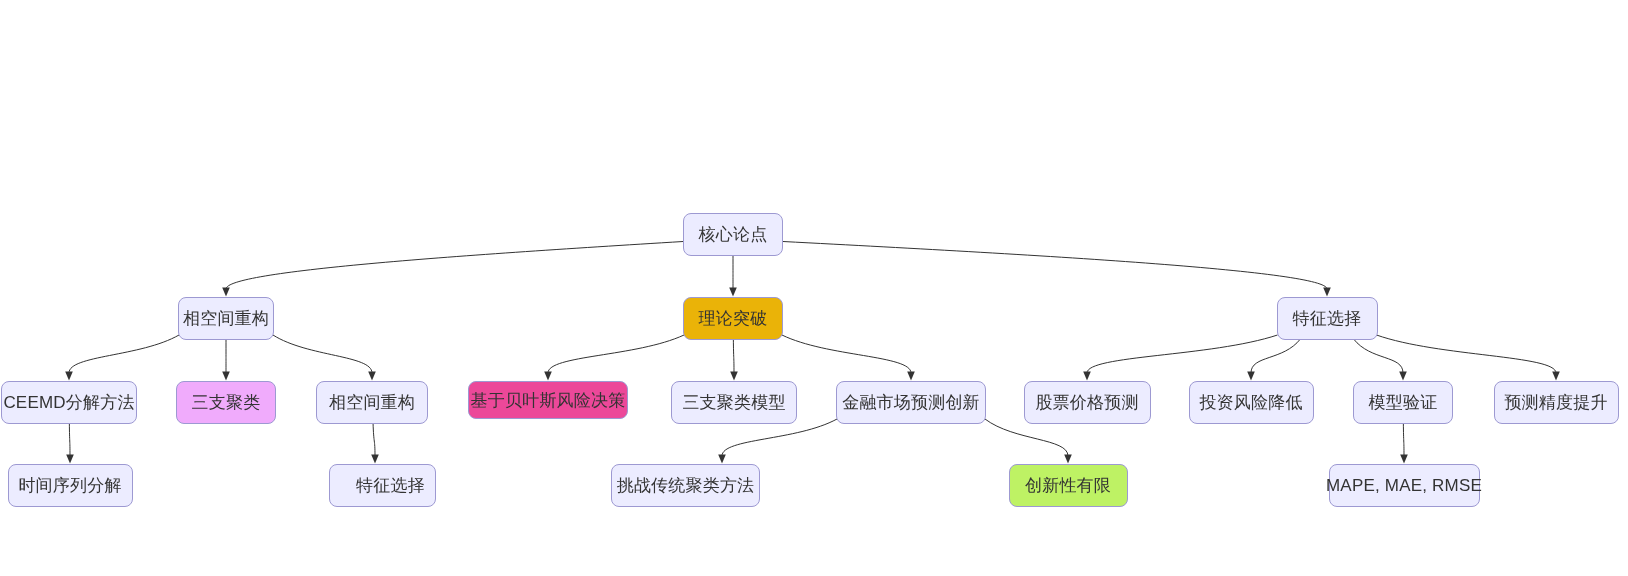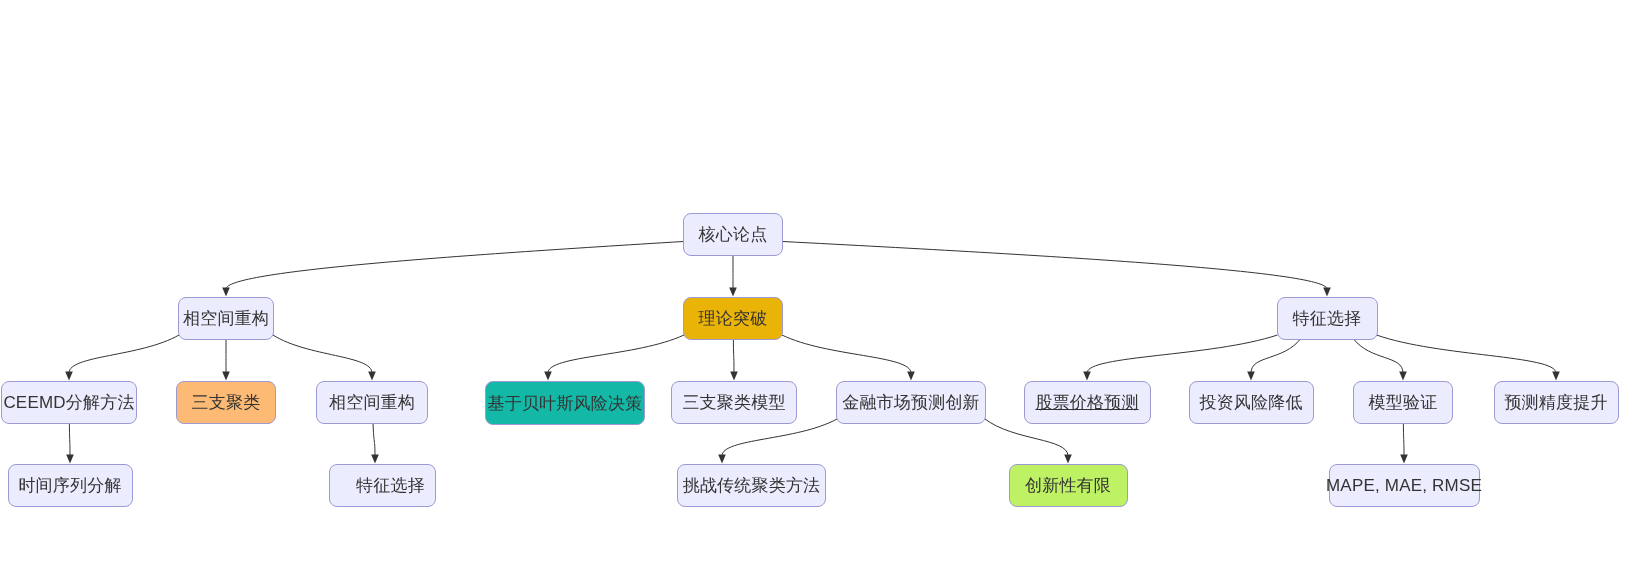--- a/index.html
+++ b/index.html
@@ -72,28 +72,28 @@
       <polygon points="1064.2,454.5 1071.8,454.5 1068,463.5" fill="#333333"></polygon>
       <path d="M 1403.35 423 C 1403.5774999999999 445, 1404 438, 1404 456" fill="none" stroke="#333333" stroke-width="1"></path>
       <polygon points="1400.2,454.5 1407.8,454.5 1404,463.5" fill="#333333"></polygon>
     </svg>
   <div>
       <div class="node" style="left: 683px; top: 213px; width: 100px; height: 43px; background: rgb(236, 236, 255); border-color: rgb(157, 153, 210); color: rgb(51, 51, 51);">核心论点</div>
       <div class="node" style="left: 178px; top: 297px; width: 96px; height: 43px; background: rgb(236, 236, 255); border-color: rgb(157, 153, 210); color: rgb(51, 51, 51);">相空间重构</div>
       <div class="node" style="left: 683px; top: 297px; width: 100px; height: 43px; background: #eab308; border-color: rgb(157, 153, 210); color: rgb(51, 51, 51);">理论突破</div>
       <div class="node" style="left: 1276.5px; top: 297px; width: 101px; height: 43px; background: rgb(236, 236, 255); border-color: rgb(157, 153, 210); color: rgb(51, 51, 51);">特征选择</div>
       <div class="node" style="left: 1px; top: 381px; width: 136px; height: 43px; background: rgb(236, 236, 255); border-color: rgb(157, 153, 210); color: rgb(51, 51, 51);">CEEMD分解方法</div>
-      <div class="node" style="left: 176px; top: 381px; width: 100px; height: 43px; background: #fdba74; border-color: rgb(157, 153, 210); color: rgb(51, 51, 51);">三支聚类</div>
+      <div class="node" style="left: 176px; top: 381px; width: 100px; height: 43px; background: #f0abfc; border-color: rgb(157, 153, 210); color: rgb(51, 51, 51);">三支聚类</div>
       <div class="node" style="left: 316px; top: 381px; width: 112px; height: 43px; background: rgb(236, 236, 255); border-color: rgb(157, 153, 210); color: rgb(51, 51, 51);">相空间重构</div>
-      <div class="node" style="left: 468px; top: 381px; width: 160px; height: 44px; background: #14b8a6; border-color: rgb(157, 153, 210); color: rgb(51, 51, 51); margin-left: 17px;">基于贝叶斯风险决策</div>
+      <div class="node" style="left: 468px; top: 381px; width: 160px; height: 38px; background: #ec4899; border-color: rgb(157, 153, 210); color: rgb(51, 51, 51);">基于贝叶斯风险决策</div>
       <div class="node" style="left: 671px; top: 381px; width: 126px; height: 43px; background: rgb(236, 236, 255); border-color: rgb(157, 153, 210); color: rgb(51, 51, 51);">三支聚类模型</div>
       <div class="node" style="left: 836px; top: 381px; width: 150px; height: 43px; background: rgb(236, 236, 255); border-color: rgb(157, 153, 210); color: rgb(51, 51, 51);">金融市场预测创新</div>
-      <div class="node" style="left: 1023.5px; top: 381px; width: 127px; height: 43px; background: rgb(236, 236, 255); border-color: rgb(157, 153, 210); color: rgb(51, 51, 51); text-decoration: underline;">股票价格预测</div>
+      <div class="node" style="left: 1023.5px; top: 381px; width: 127px; height: 43px; background: rgb(236, 236, 255); border-color: rgb(157, 153, 210); color: rgb(51, 51, 51);">股票价格预测</div>
       <div class="node" style="left: 1188.5px; top: 381px; width: 125px; height: 43px; background: rgb(236, 236, 255); border-color: rgb(157, 153, 210); color: rgb(51, 51, 51);">投资风险降低</div>
       <div class="node" style="left: 1353px; top: 381px; width: 100px; height: 43px; background: rgb(236, 236, 255); border-color: rgb(157, 153, 210); color: rgb(51, 51, 51); text-align: right;">模型验证</div>
       <div class="node" style="left: 1493.5px; top: 381px; width: 125px; height: 43px; background: rgb(236, 236, 255); border-color: rgb(157, 153, 210); color: rgb(51, 51, 51);">预测精度提升</div>
       <div class="node" style="left: 7.5px; top: 464px; width: 125px; height: 43px; background: rgb(236, 236, 255); border-color: rgb(157, 153, 210); color: rgb(51, 51, 51);">时间序列分解</div>
       <div class="node" style="left: 329px; top: 464px; width: 107px; height: 43px; background: rgb(236, 236, 255); border-color: rgb(157, 153, 210); color: rgb(51, 51, 51); padding-left: 16px;">特征选择</div>
-      <div class="node" style="left: 677px; top: 464px; width: 149px; height: 43px; background: rgb(236, 236, 255); border-color: rgb(157, 153, 210); color: rgb(51, 51, 51);">挑战传统聚类方法</div>
+      <div class="node" style="left: 611px; top: 464px; width: 149px; height: 43px; background: rgb(236, 236, 255); border-color: rgb(157, 153, 210); color: rgb(51, 51, 51);">挑战传统聚类方法</div>
       <div class="node" style="left: 1008.5px; top: 464px; width: 119px; height: 43px; background: #bef264; border-color: rgb(157, 153, 210); color: rgb(51, 51, 51);">创新性有限</div>
       <div class="node" style="left: 1328.5px; top: 464px; width: 151px; height: 43px; background: rgb(236, 236, 255); border-color: rgb(157, 153, 210); color: rgb(51, 51, 51);">MAPE, MAE, RMSE</div>
     </div>
 </div>
 
 </body></html>

